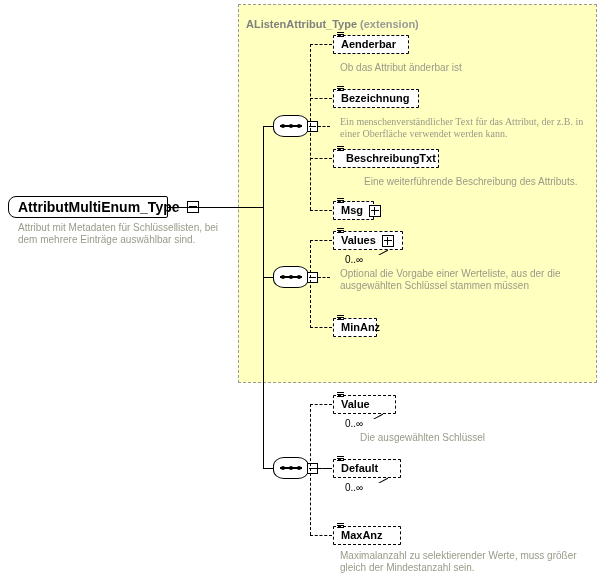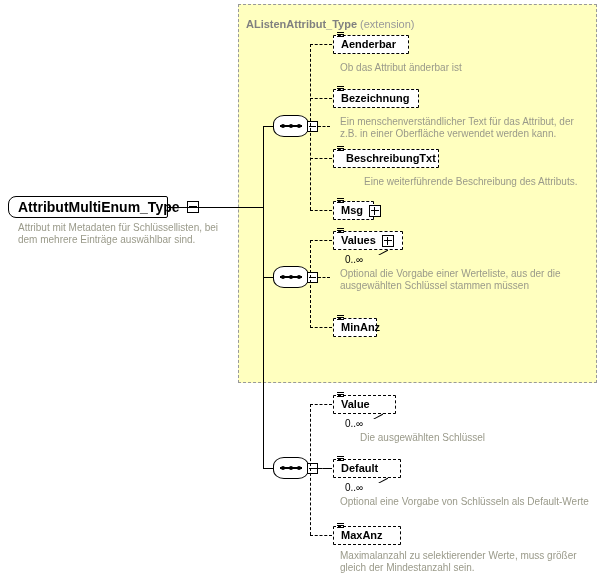--- a/index.html
+++ b/index.html
@@ -28,21 +28,21 @@
     box-sizing: border-box;
   }
   .ext-title {
     position: absolute;
     font-size: 11px;
     font-weight: bold;
     color: #808080;
     white-space: nowrap;
   }
   .ext-title .ext-kind {
-    font-weight: normal;
+    font-weight: bold;
     color: #999999;
   }
   
   .node {
     position: absolute;
     box-sizing: border-box;
     background: #ffffff;
     border: 1px dashed #000000;
     height: 19px;
     display: flex;
@@ -276,21 +276,21 @@
     <span class="ann-marker"></span>
     <span class="label">Aenderbar</span>
   </div>
   <div class="doc" style="left:340px; top:62px; width:250px;">Ob das Attribut änderbar ist</div>
 
   <div class="node-shadow" style="left:337px; top:93px; width:86px;"></div>
   <div class="node" style="left:333px; top:89px; width:86px;">
     <span class="ann-marker"></span>
     <span class="label">Bezeichnung</span>
   </div>
-  <div class="doc" style="left:340px; top:116px; width:248px;">Ein menschenverständlicher Text für das Attribut, der z.B. in einer Oberfläche verwendet werden kann.</div>
+  <div class="doc" style="left:340px; top:116px; width:248px;font-family:Liberation Serif, serif;">Ein menschenverständlicher Text für das Attribut, der z.B. in einer Oberfläche verwendet werden kann.</div>
 
   <div class="node-shadow" style="left:337px; top:153px; width:106px;"></div>
   <div class="node" style="left:333px; top:149px; width:106px;padding-left:12px;">
     <span class="ann-marker"></span>
     <span class="label">BeschreibungTxt</span>
   </div>
   <div class="doc" style="left:340px; top:176px; width:260px;margin-left:24px;">Eine weiterführende Beschreibung des Attributs.</div>
 
   <div class="node-shadow" style="left:337px; top:205px; width:64px;"></div>
   <div class="node" style="left:333px; top:201px; width:41px;">
@@ -357,21 +357,20 @@
   <div class="cardinality" style="left:345px; top:418px;">0..∞</div>
   <div class="doc" style="left:340px; top:432px; width:258px;padding-left:20px;">Die ausgewählten Schlüssel</div>
 
   <div class="node-shadow" style="left:337px; top:463px; width:68px;"></div>
   <div class="node" style="left:333px; top:459px; width:68px;">
     <span class="ann-marker"></span>
     <span class="label">Default</span>
   </div>
   <div class="repeat-tick" style="left:378px; top:477px;"></div>
   <div class="cardinality" style="left:345px; top:482px;">0..∞</div>
-  <div class="doc" style="left:340px; top:496px; width:262px;">Optional eine Vorgabe von Schlüsseln als Default-Werte</div>
 
   <div class="node-shadow" style="left:337px; top:530px; width:68px;"></div>
   <div class="node" style="left:333px; top:526px; width:68px;">
     <span class="ann-marker"></span>
     <span class="label">MaxAnz</span>
   </div>
   <div class="doc" style="left:340px; top:550px; width:258px;">Maximalanzahl zu selektierender Werte, muss größer gleich der Mindestanzahl sein.</div>
 
 </div>
 

